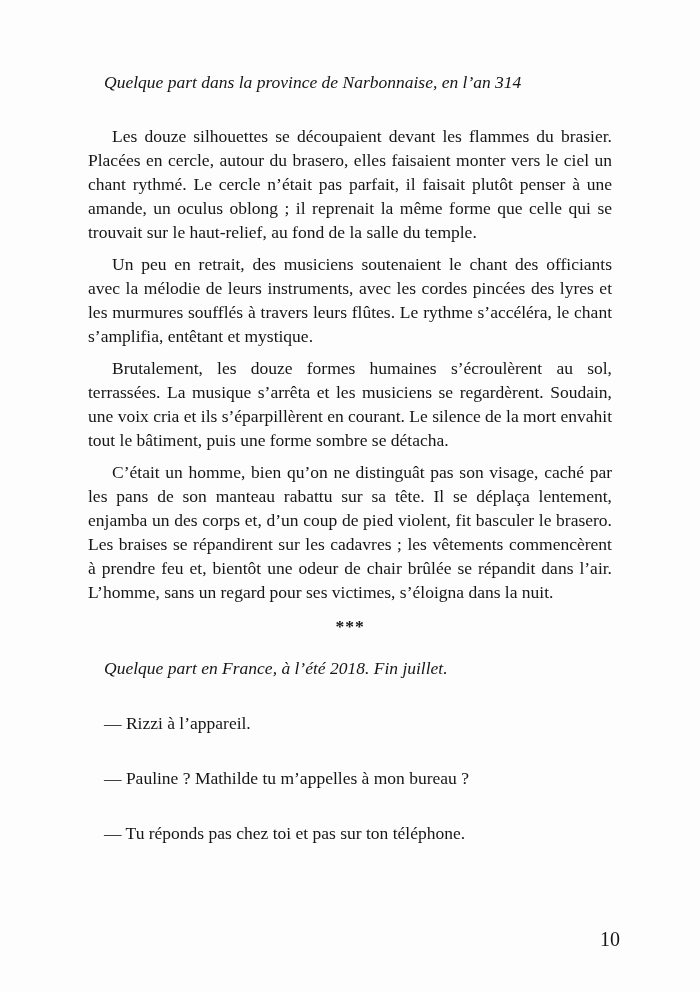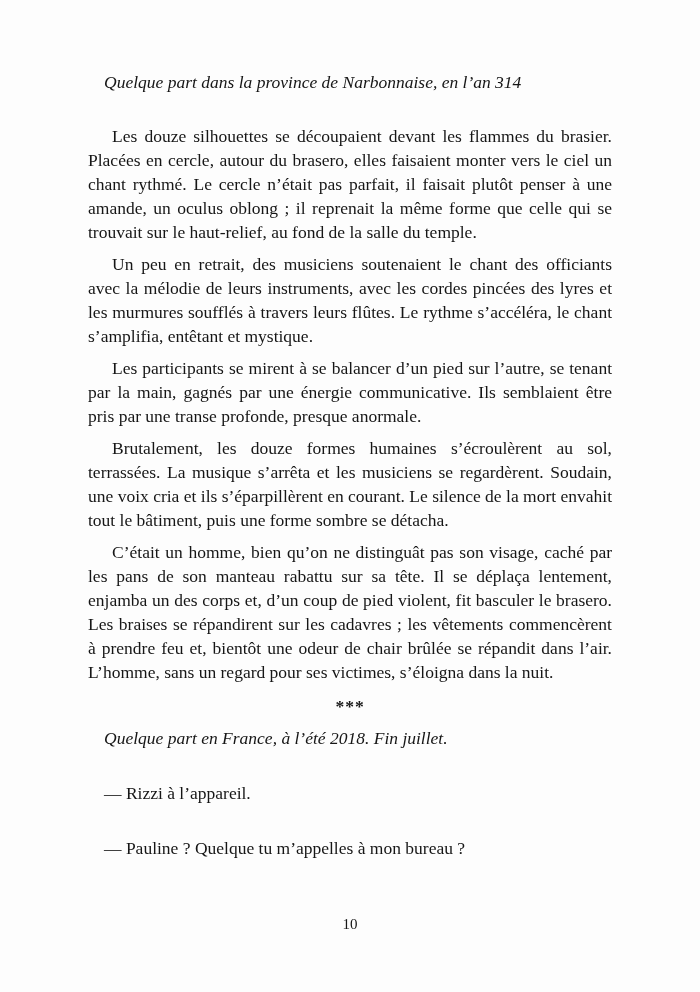--- a/index.html
+++ b/index.html
@@ -37,59 +37,59 @@
     text-align: justify;
     text-indent: 24px;
   }
   .separator {
     margin-top: 10px;
     text-align: center;
     letter-spacing: 1px;
     font-weight: bold;
   }
   .scene-intro {
-    margin-top: 8px;
+    margin-top: 18px;
     font-style: italic;
     text-indent: 24px;
   }
   .dialogue {
     margin-top: 24px;
   }
   .dialogue .dialogue-line {
     text-indent: 24px;
     white-space: nowrap;
     margin-top: 31px;
   }
   .folio {
-    margin-top: 52px;
-    text-align: center;
-    font-size: 15px;
+    margin-top: 82px;
+    text-align: right;
+    font-size: 20px;
   }
 </style>
 </head>
 <body>
 
 <div class="page">
 
   <div class="epigraph">
     <div class="ep-line">Quelque part dans la province de Narbonnaise, en l’an 314</div>
   </div>
 
   <div class="body-text">
     <p>Les douze silhouettes se découpaient devant les flammes du brasier. Placées en cercle, autour du brasero, elles faisaient monter vers le ciel un chant rythmé. Le cercle n’était pas parfait, il faisait plutôt penser à une amande, un oculus oblong ; il reprenait la même forme que celle qui se trouvait sur le haut-relief, au fond de la salle du temple.</p>
     <p>Un peu en retrait, des musiciens soutenaient le chant des officiants avec la mélodie de leurs instruments, avec les cordes pincées des lyres et les murmures soufflés à travers leurs flûtes. Le rythme s’accéléra, le chant s’amplifia, entêtant et mystique.</p>
-    <p>Les participants se mirent à se balancer d’un pied sur l’autre, se tenant par la main, gagnés par une énergie communicative. Ils semblaient être pris par une transe profonde, presque anormale.</p>
     <p>Brutalement, les douze formes humaines s’écroulèrent au sol, terrassées. La musique s’arrêta et les musiciens se regardèrent. Soudain, une voix cria et ils s’éparpillèrent en courant. Le silence de la mort envahit tout le bâtiment, puis une forme sombre se détacha.</p>
     <p>C’était un homme, bien qu’on ne distinguât pas son visage, caché par les pans de son manteau rabattu sur sa tête. Il se déplaça lentement, enjamba un des corps et, d’un coup de pied violent, fit basculer le brasero. Les braises se répandirent sur les cadavres ; les vêtements commencèrent à prendre feu et, bientôt une odeur de chair brûlée se répandit dans l’air. L’homme, sans un regard pour ses victimes, s’éloigna dans la nuit.</p>
   </div>
 
   <div class="separator">***</div>
 
   <div class="scene-intro">Quelque part en France, à l’été 2018. Fin juillet.</div>
 
   <div class="dialogue">
     <div class="dialogue-line">— Rizzi à l’appareil.</div>
-    <div class="dialogue-line">— Pauline ? Quelque tu m’appelles à mon bureau ?</div>
+    <div class="dialogue-line">— Pauline ? Mathilde tu m’appelles à mon bureau ?</div>
+    <div class="dialogue-line">— Tu réponds pas chez toi et pas sur ton téléphone.</div>
   </div>
 
   <div class="folio">10</div>
 
 </div>
 
 </body></html>

